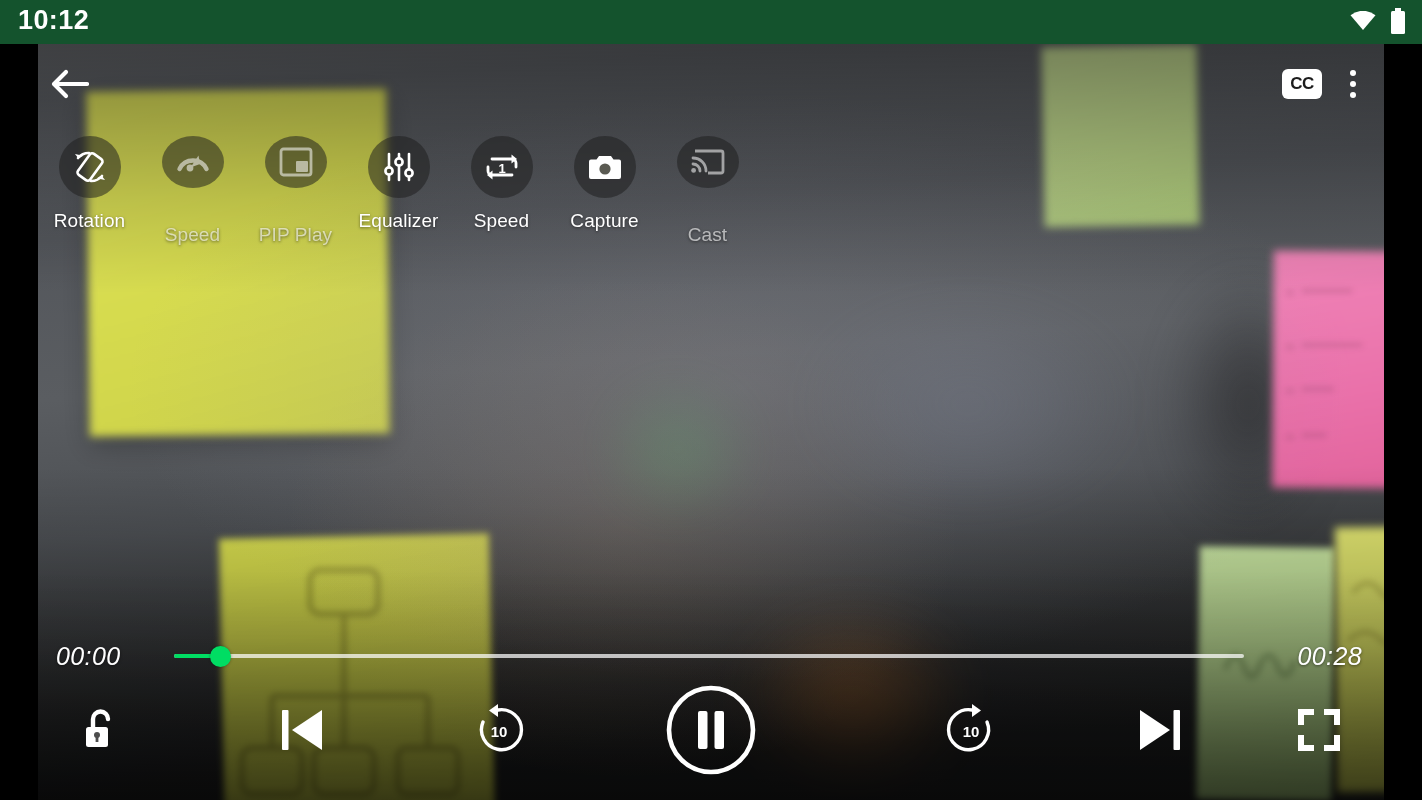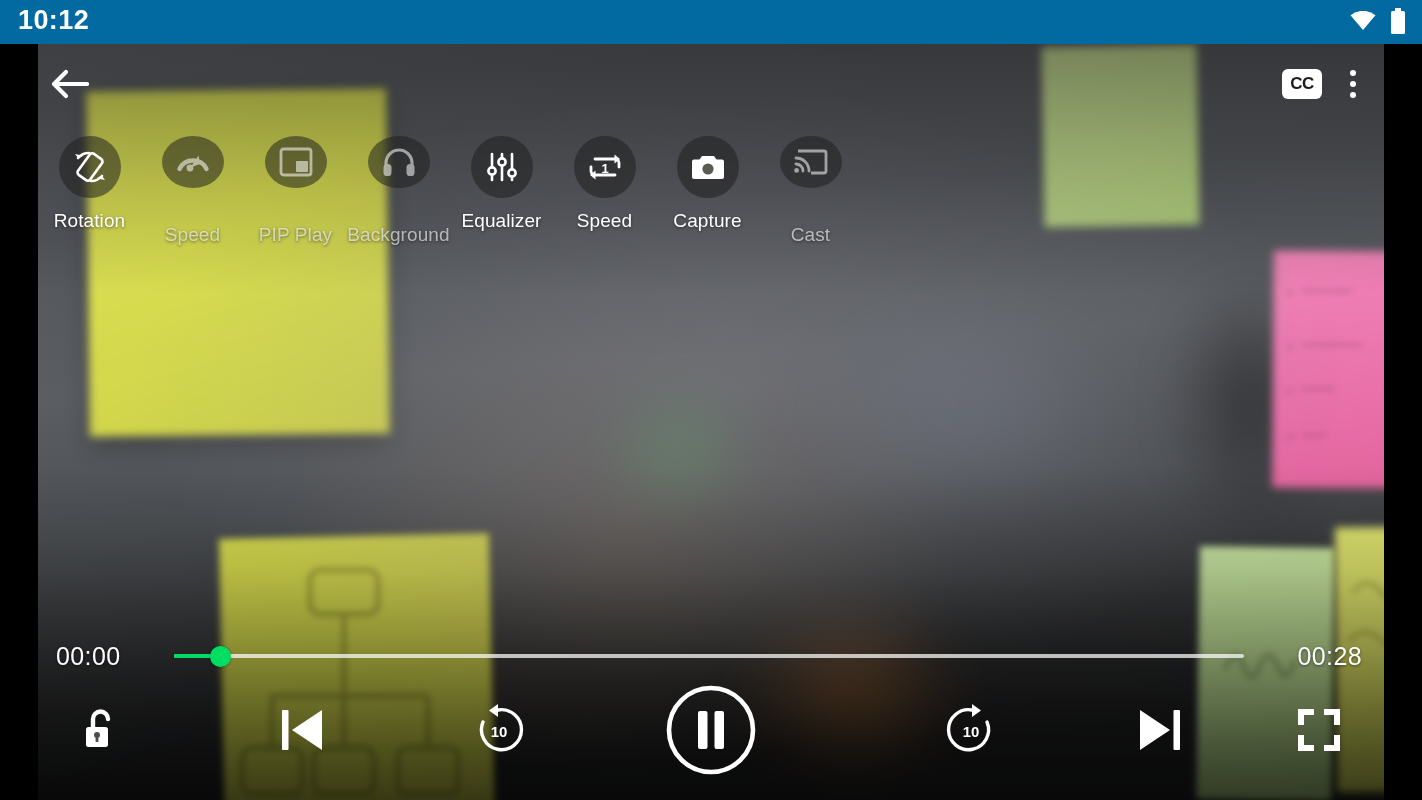--- a/index.html
+++ b/index.html
@@ -7,21 +7,21 @@
     width:1422px; height:800px;
     background:#000; overflow:hidden;
     font-family:"Liberation Sans", sans-serif;
     -webkit-font-smoothing:antialiased;
   }
   #screen { position:relative; width:1422px; height:800px; background:#000; }
 
   
   #statusbar {
     position:absolute; left:0; top:0; width:1422px; height:44px;
-    background:#0369a1; z-index:60;
+    background:#14532d; z-index:60;
   }
   #clock {
     position:absolute; left:18px; top:5px;
     color:#fff; font-size:27px; font-weight:bold; letter-spacing:.4px;
   }
   #status-icons {
     position:absolute; right:16px; top:8px;
     display:flex; align-items:center; gap:14px;
   }
 
@@ -162,21 +162,21 @@
   .tool-label {
     margin-top:12px; color:#fff; font-size:19px; letter-spacing:.1px;
     text-shadow:0 1px 3px rgba(0,0,0,.5); white-space:nowrap;
   }
   .tool.dim .tool-label { color:rgba(255,255,255,.62);margin-top:36px; }
   .tool.dim .tool-circle svg { opacity:.55; }
 
   
   #seekrow {
     position:absolute; left:38px; bottom:122px; width:1346px; height:44px;
-    display:flex; align-items:center; z-index:30;
+    display:flex; align-items:center; z-index:30;font-style:italic;
   }
   .time {
     color:#fff; font-size:25px; letter-spacing:.4px;
     text-shadow:0 1px 3px rgba(0,0,0,.5); min-width:96px;
   }
   #time-cur { margin-left:18px; }
   #time-dur { margin-right:22px; text-align:right; }
   #seek-wrap { flex:1; position:relative; height:40px; margin:0 22px; cursor:pointer; }
   #seek-track {
     position:absolute; left:0; right:0; top:18px; height:4px;
@@ -331,30 +331,20 @@
     <div class="tool dim">
       <div class="tool-circle">
         <svg width="34" height="30" viewBox="0 0 34 30">
           <rect x="2" y="2" width="30" height="26" rx="2.5" fill="none" stroke="#fff" stroke-width="2.8"></rect>
           <rect x="17" y="14" width="12" height="11" rx="1" fill="#fff"></rect>
         </svg>
       </div>
       <div class="tool-label">PIP Play</div>
     </div>
 
-    <div class="tool dim">
-      <div class="tool-circle">
-        <svg width="34" height="30" viewBox="0 0 34 30">
-          <path d="M4 22 V16 A13 13 0 0 1 30 16 V22" fill="none" stroke="#fff" stroke-width="3.2" stroke-linecap="round"></path>
-          <rect x="1.5" y="17" width="8" height="12" rx="3.6" fill="#fff"></rect>
-          <rect x="24.5" y="17" width="8" height="12" rx="3.6" fill="#fff"></rect>
-        </svg>
-      </div>
-      <div class="tool-label">Background</div>
-    </div>
 
     <div class="tool">
       <div class="tool-circle">
         <svg width="32" height="32" viewBox="0 0 32 32">
           <g stroke="#fff" stroke-width="2.6" stroke-linecap="round">
             <path d="M6 3 V16"></path>
               <path d="M6 24 V29"></path>
             <path d="M16 3 V7"></path>
               <path d="M16 15 V29"></path>
             <path d="M26 3 V18"></path>

